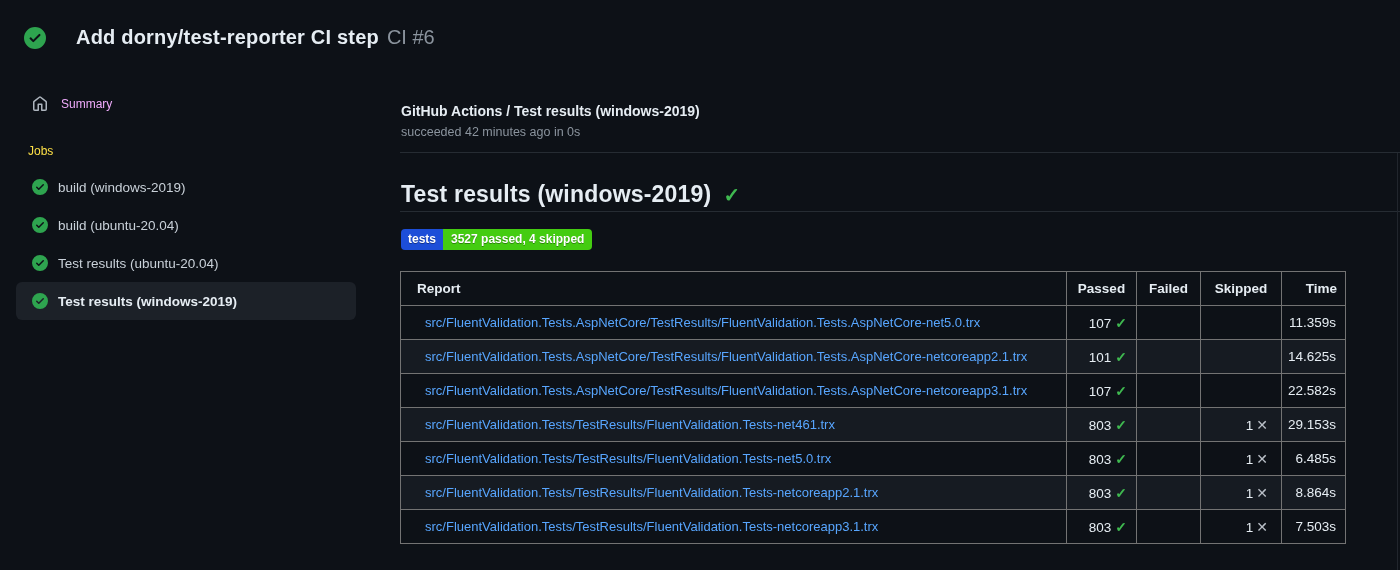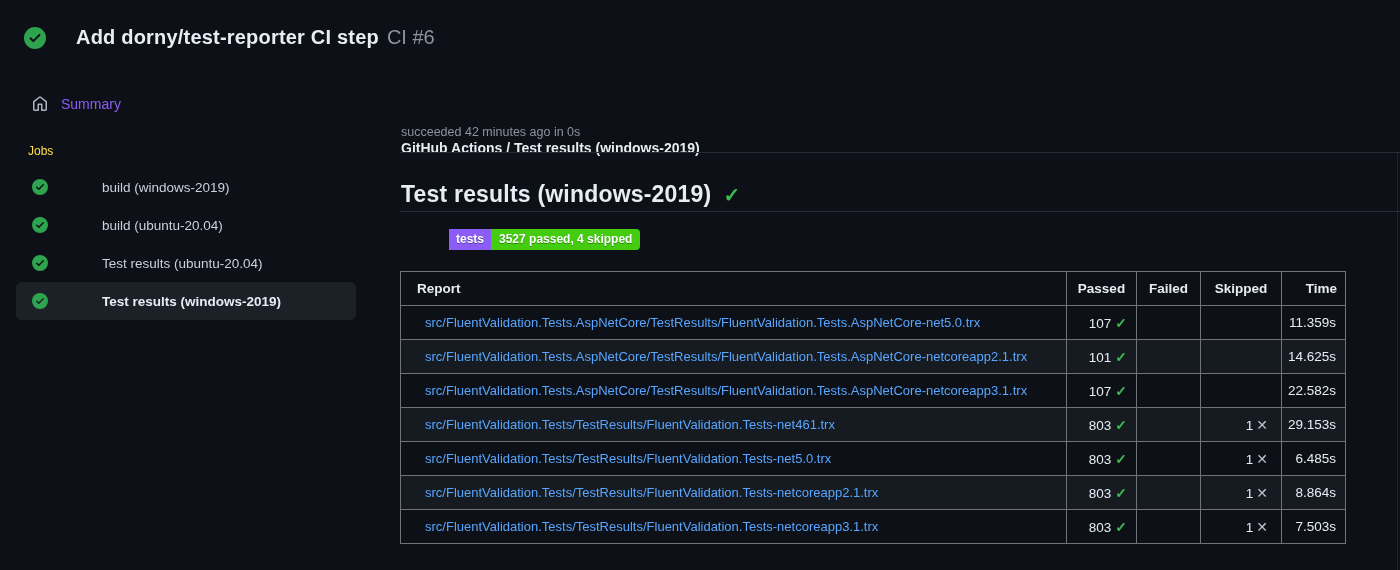--- a/index.html
+++ b/index.html
@@ -15,35 +15,35 @@
   
   .run-header { position:absolute; top:26px; left:24px; display:flex; align-items:center; }
   .run-header .status-icon { width:22px; height:22px; flex:0 0 22px; }
   .run-header .run-title { margin-left:30px; font-size:20px; font-weight:bold; color:#e6edf3; letter-spacing:.2px; }
   .run-header .run-number { margin-left:8px; font-size:20px; font-weight:normal; color:#8b949e; }
 
   
   .sidebar { position:absolute; top:88px; left:16px; width:340px; }
   .summary-item { display:flex; align-items:center; padding:8px 16px; border-radius:6px; cursor:pointer; }
   .summary-item svg { width:16px; height:16px; flex:0 0 16px; }
-  .summary-item .label { margin-left:13px; font-size:14px; color:#8b5cf6; }
+  .summary-item .label { margin-left:13px; font-size:12px; color:#f0abfc; }
   .jobs-header { margin:24px 0 10px 12px; font-size:12px; color:#fde047; }
-  .job-item { display:flex; align-items:center; padding:11px 16px; border-radius:6px; cursor:pointer;gap:44px; }
+  .job-item { display:flex; align-items:center; padding:11px 16px; border-radius:6px; cursor:pointer; }
   .job-item svg { width:16px; height:16px; flex:0 0 16px; }
   .job-item .job-label { margin-left:10px; font-size:13.5px; color:#c9d1d9; }
   .job-item.selected { background:#1c2128; }
   .job-item.selected .job-label { font-weight:bold; color:#e6edf3; }
 
   
   .divider { position:absolute; left:400px; right:0; height:1px; background:#262c33; }
   #divider-1 { top:152px; }
   #divider-2 { top:211px; }
   .right-edge-line { position:absolute; left:1397px; top:153px; width:1px; height:417px; background:#21262d; }
 
-  .check-title { position:absolute; left:401px; top:103px; font-size:14px; font-weight:bold; color:#e6edf3;margin-top:37px; }
+  .check-title { position:absolute; left:401px; top:103px; font-size:14px; font-weight:bold; color:#e6edf3; }
   .check-status { position:absolute; left:401px; top:125px; font-size:12.5px; color:#8b949e; }
 
   .section-heading { position:absolute; left:401px; top:181px; display:flex; align-items:center; }
   .section-heading .title { font-size:23px; font-weight:600; color:#e6edf3; letter-spacing:.2px; }
   .section-heading .heading-check { margin-left:12px; font-size:20px; font-weight:bold; color:#3fb950; }
 
   
   .badge { position:absolute; left:401px; top:229px; display:inline-flex; height:21px; border-radius:4px; overflow:hidden; font-size:12px; line-height:21px; color:#fff; text-shadow:0 1px 0 rgba(0,0,0,.35); }
   .badge .badge-label { padding:0 7px; font-weight:600; }
   .badge .badge-value { padding:0 8px; font-weight:600; }
@@ -124,21 +124,21 @@
 <div class="check-status">succeeded 42 minutes ago in 0s</div>
 <div class="divider" id="divider-1"></div>
 
 <div class="section-heading">
   <span class="title">Test results (windows-2019)</span>
   <span class="heading-check">✓</span>
 </div>
 <div class="divider" id="divider-2"></div>
 
 <div class="badge">
-  <span class="badge-label" id="badge-label" style="background: #8b5cf6; margin-left: 48px;">tests</span>
+  <span class="badge-label" id="badge-label" style="background: #1d4ed8;">tests</span>
   <span class="badge-value" id="badge-value" style="background: rgb(68, 204, 17);">3527 passed, 4 skipped</span>
 </div>
 
 <table class="results">
   <colgroup>
     <col class="c-report">
       <col class="c-passed">
       <col class="c-failed">
       <col class="c-skipped">
       <col class="c-time">

